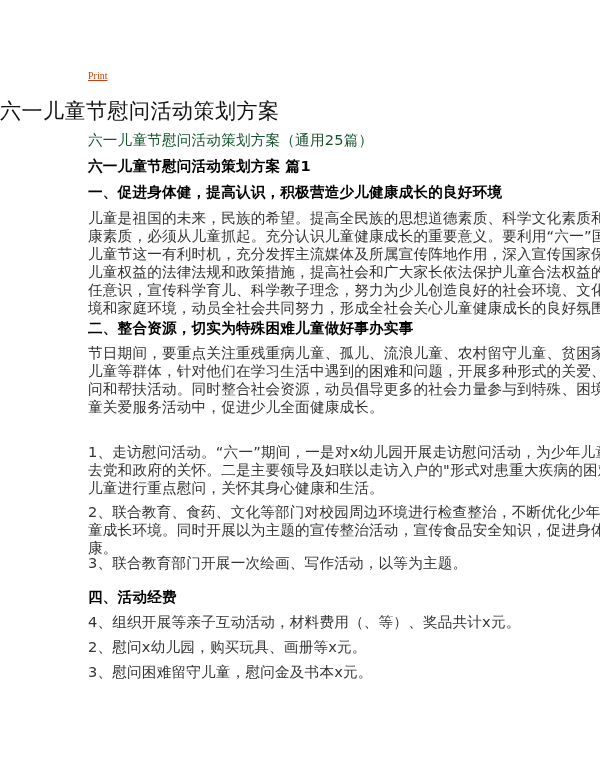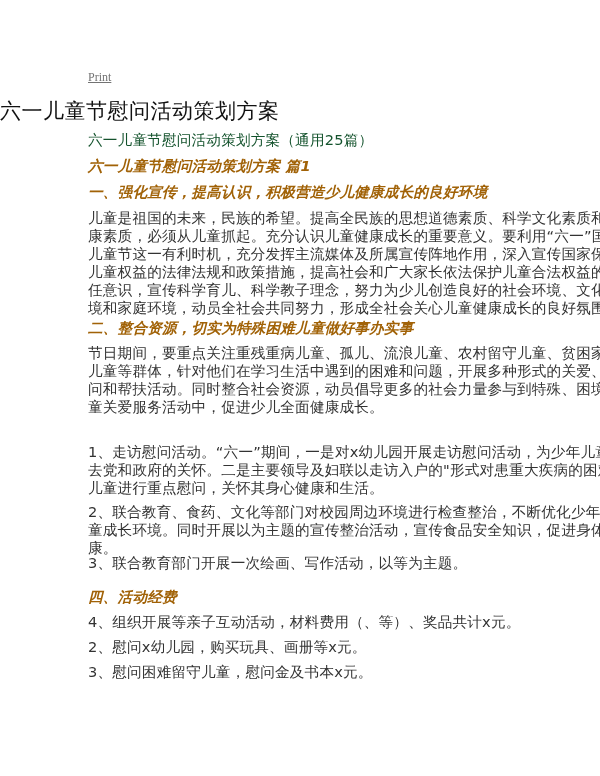--- a/index.html
+++ b/index.html
@@ -1,36 +1,36 @@
 <!DOCTYPE html>
 <html><head>
   <meta charset="utf-8">
   <style>
     html, body { margin: 0; padding: 0; background: #ffffff; }
     body { width: 600px; height: 776px; position: relative; overflow: hidden;
            font-family: "DejaVu Sans", sans-serif; color: #2a2a2a; }
     .page { position: absolute; left: 0; top: 0; width: 600px; height: 776px; background: #fff; }
     .ln { position: absolute; left: 88px; white-space: nowrap; font-size: 14.6px; line-height: 18px; color: #333; letter-spacing: 0.2px; }
-    .print { position: absolute; left: 88px; top: 70px; font-family: "Liberation Serif", serif; font-size: 12px; color: #737373; text-decoration: underline; }
+    .print { position: absolute; left: 88px; top: 70px; font-family: "Liberation Serif", serif; font-size: 10px; color: #c2410c; text-decoration: underline; }
     .title { position: absolute; left: 0; width: 600px; top: 98px; font-size: 21px; color: #111; line-height: 26px; letter-spacing: 0.5px; }
     .sub { color: #14532d; }
-    .bold { font-weight: bold; color: #a16207; font-style: italic; }
+    .bold { font-weight: bold; color: #000000; }
   </style>
 </head>
 <body>
 
 <div class="page">
   <div class="print">Print</div>
 
   <div class="title">六一儿童节慰问活动策划方案</div>
 
   <div class="ln sub" style="top:131px;">六一儿童节慰问活动策划方案（通用25篇）</div>
   <div class="ln bold" style="top:157px;">六一儿童节慰问活动策划方案 篇1</div>
 
-  <div class="ln bold" style="top:183px;">一、强化宣传，提高认识，积极营造少儿健康成长的良好环境</div>
+  <div class="ln bold" style="top:183px;">一、促进身体健，提高认识，积极营造少儿健康成长的良好环境</div>
   <div class="ln" style="top:209px;">儿童是祖国的未来，民族的希望。提高全民族的思想道德素质、科学文化素质和健</div>
   <div class="ln" style="top:227px;">康素质，必须从儿童抓起。充分认识儿童健康成长的重要意义。要利用“六一”国际</div>
   <div class="ln" style="top:245px;">儿童节这一有利时机，充分发挥主流媒体及所属宣传阵地作用，深入宣传国家保护</div>
   <div class="ln" style="top:263px;">儿童权益的法律法规和政策措施，提高社会和广大家长依法保护儿童合法权益的责</div>
   <div class="ln" style="top:281px;">任意识，宣传科学育儿、科学教子理念，努力为少儿创造良好的社会环境、文化环</div>
   <div class="ln" style="top:299px;">境和家庭环境，动员全社会共同努力，形成全社会关心儿童健康成长的良好氛围。</div>
 
   <div class="ln bold" style="top:319px;">二、整合资源，切实为特殊困难儿童做好事办实事</div>
   <div class="ln" style="top:344px;">节日期间，要重点关注重残重病儿童、孤儿、流浪儿童、农村留守儿童、贫困家庭</div>
   <div class="ln" style="top:362px;">儿童等群体，针对他们在学习生活中遇到的困难和问题，开展多种形式的关爱、慰</div>

